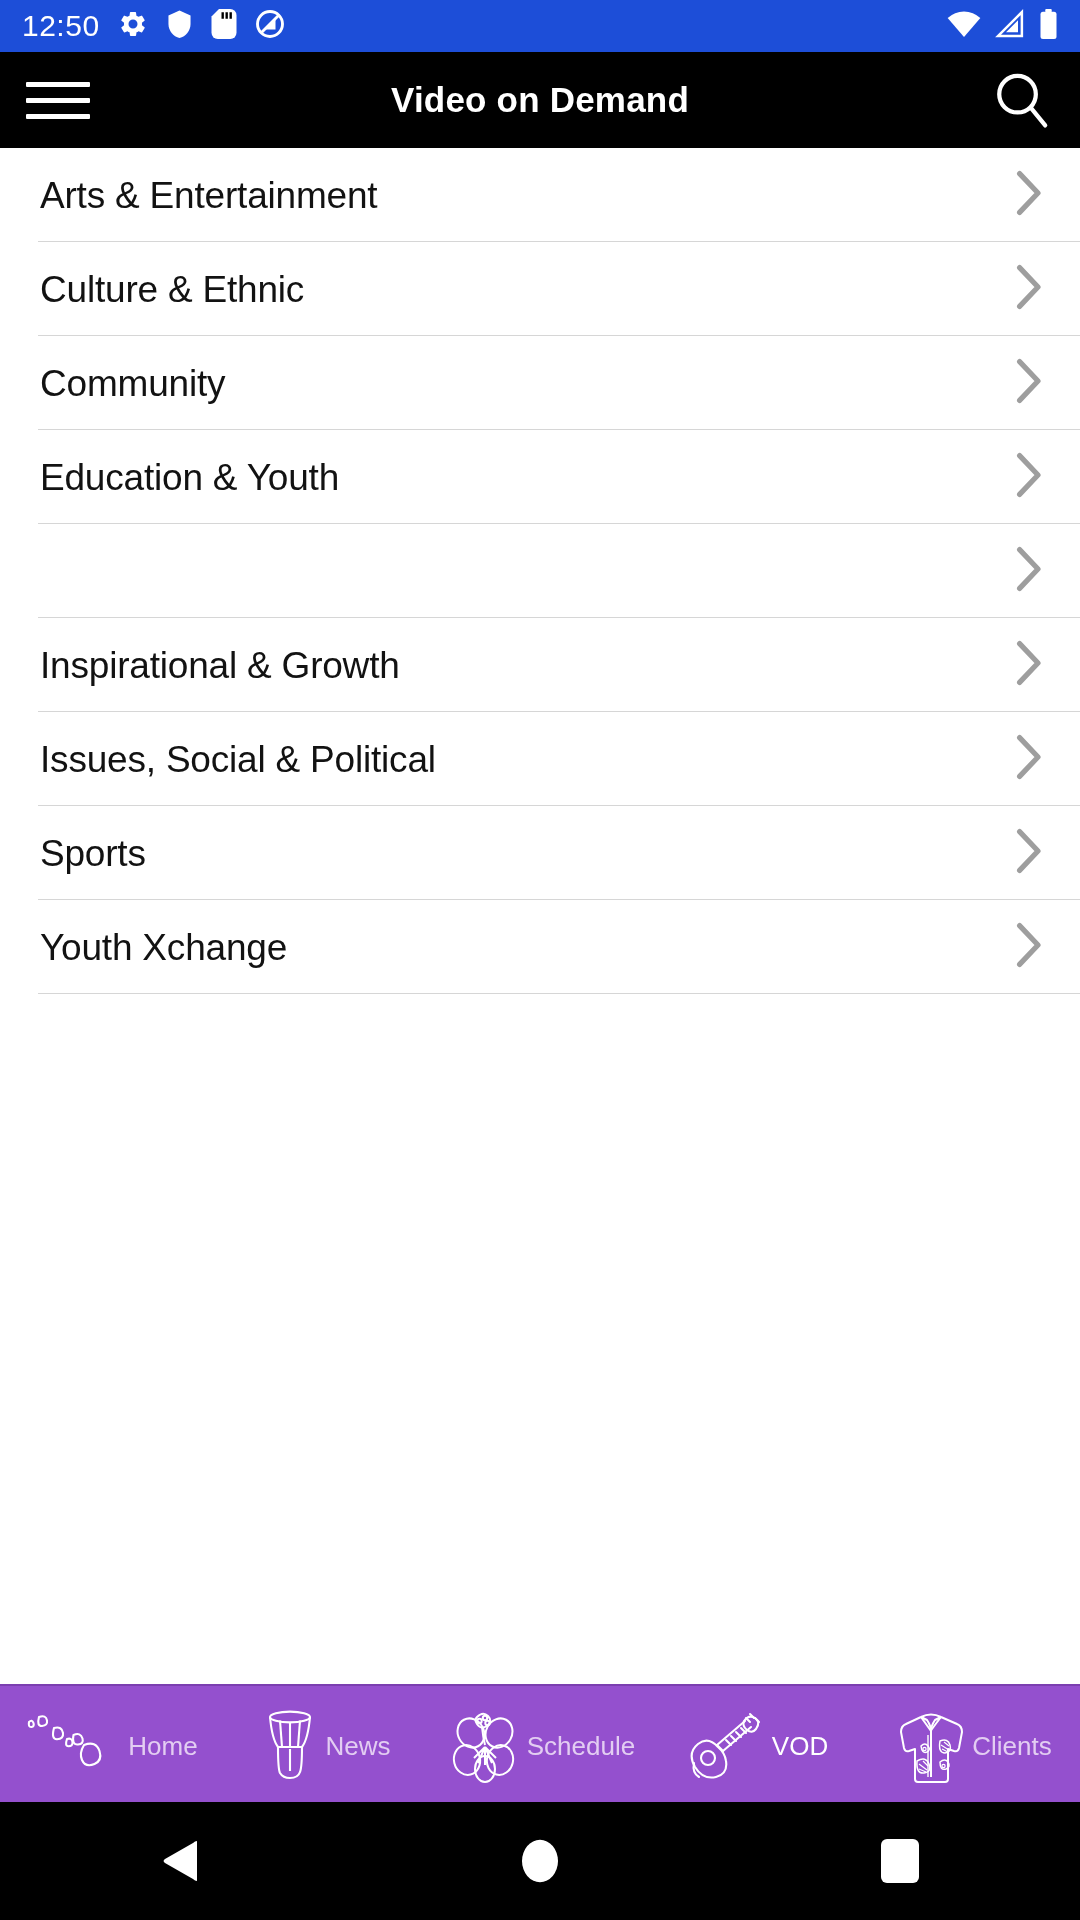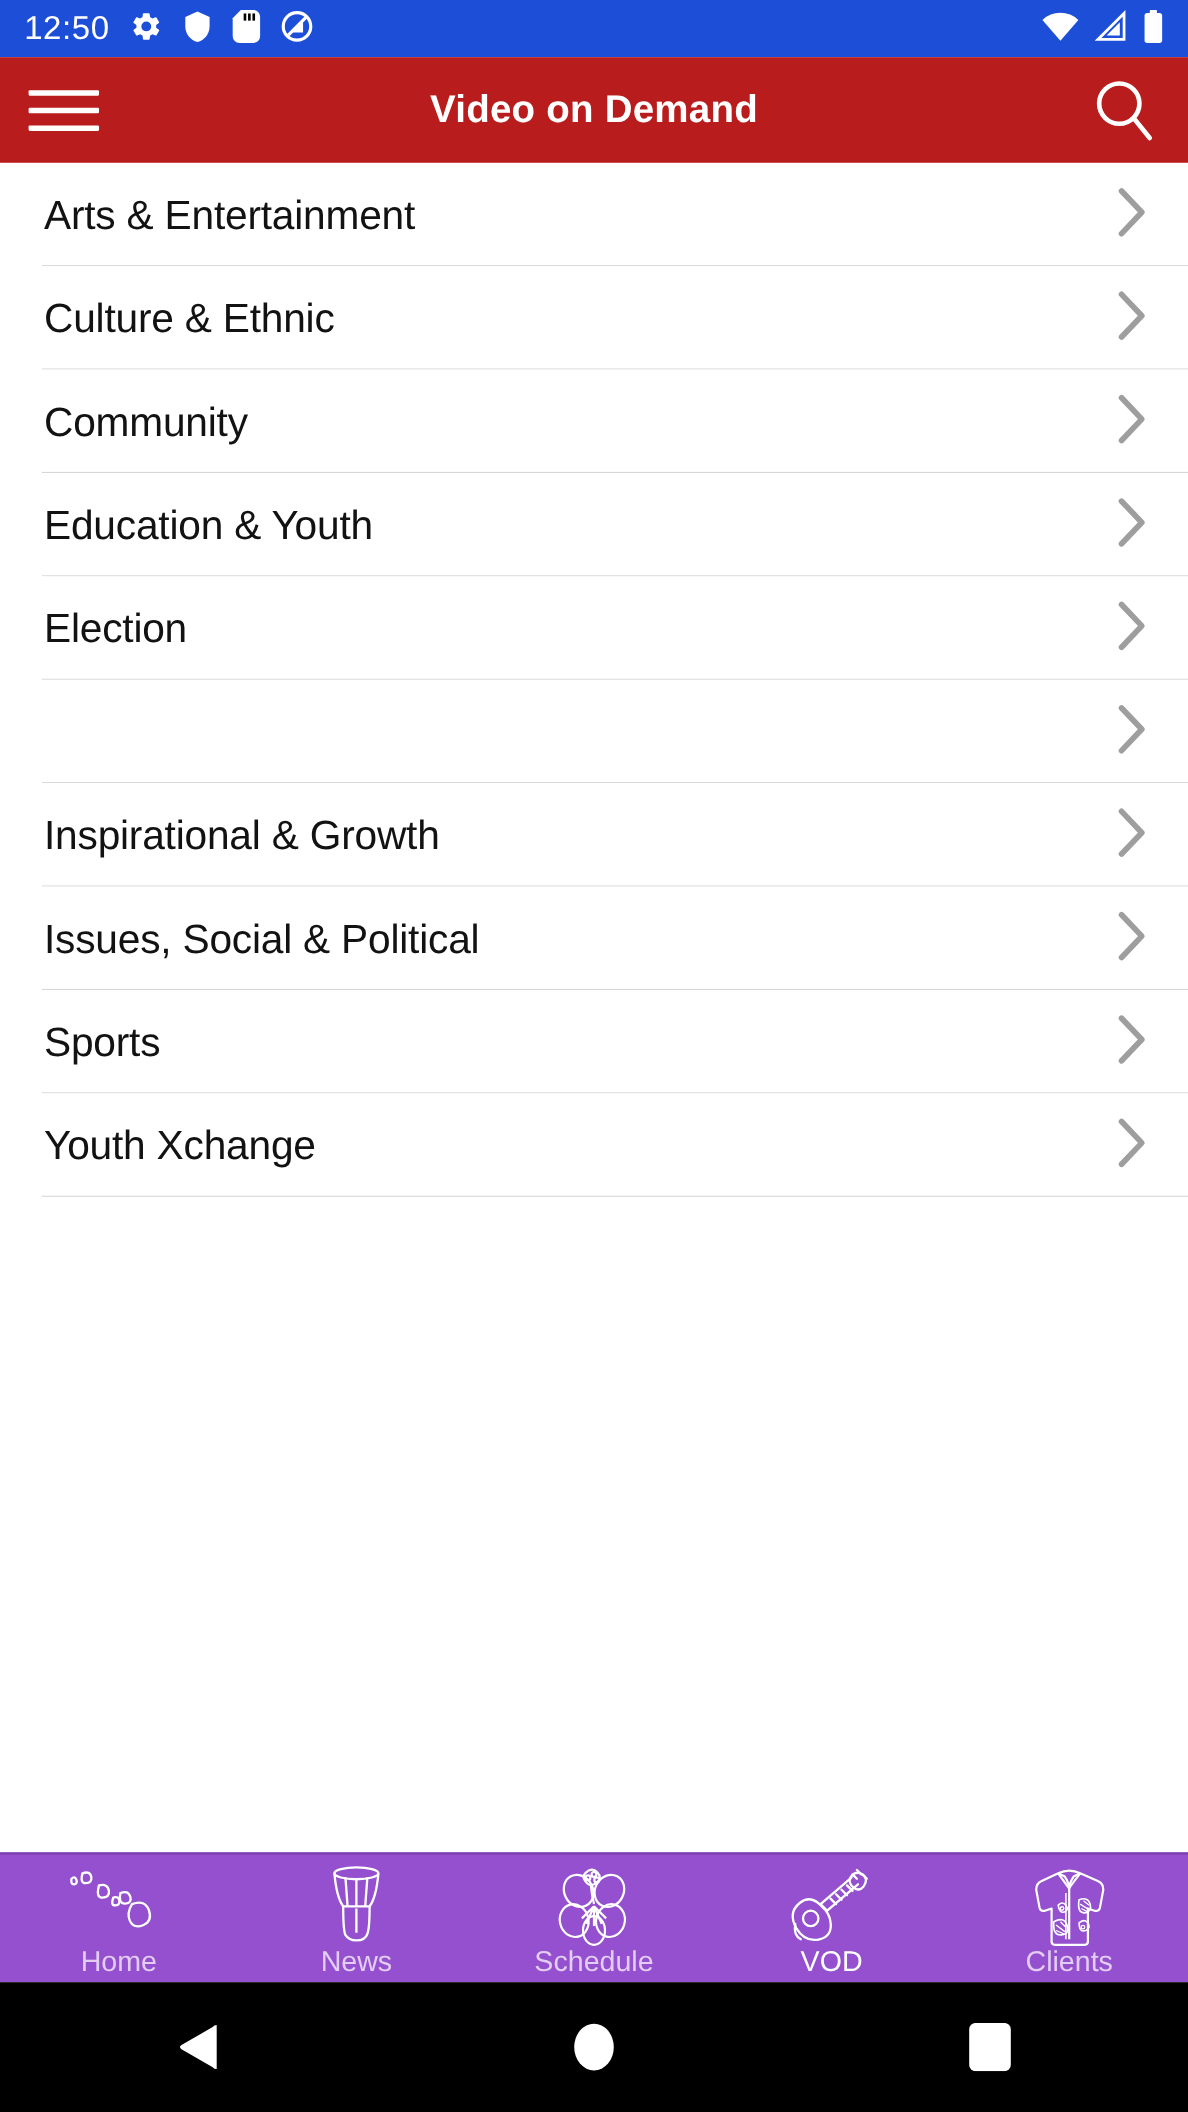--- a/index.html
+++ b/index.html
@@ -17,21 +17,21 @@
     display:flex; align-items:center; padding:0 22px;
     flex:0 0 52px;
   }
   .status-left { display:flex; align-items:center; gap:18px; }
   .status-right { margin-left:auto; display:flex; align-items:center; gap:14px; }
   .clock { font-size:30px; letter-spacing:0.5px; font-family:"Liberation Sans", sans-serif; }
   .sicon { display:block; }
 
   
   .app-bar {
-    flex:0 0 96px; background:#b91c1c;
+    flex:0 0 96px; background:#000000;
     display:flex; align-items:center; padding:0 26px;
     position:relative;
   }
   .hamburger { width:64px; height:50px; display:flex; flex-direction:column; justify-content:center; gap:11px; cursor:pointer; }
   .hamburger span { display:block; height:5px; width:64px; background:#fff; border-radius:1px; }
   .app-title {
     position:absolute; left:0; right:0; text-align:center;
     color:#fff; font-size:35px; font-weight:bold; letter-spacing:0.2px;
     pointer-events:none;
   }
@@ -49,21 +49,21 @@
   }
   .list-label { font-size:37px; color:#121212; line-height:1; letter-spacing:-0.2px; }
   .chev { margin-left:auto; }
 
   
   .bottom-nav {
     flex:0 0 118px; background:#9450CE;
     display:flex; align-items:stretch; border-top:2px solid #7b3fb0;
   }
   .nav-item {
-    flex:1 1 20%; display:flex; flex-direction:column;
+    flex:1 1 20%; display:flex; 
     align-items:center; justify-content:center; gap:2px; cursor:pointer;
     padding-top:4px;
   }
   .nav-icon { height:72px; display:flex; align-items:center; justify-content:center; }
   .nav-label { font-size:26px; color:#E3CDF2; line-height:1; }
   .nav-item.active .nav-label { color:#ffffff; }
 
   
   .sys-nav {
     flex:0 0 118px; background:#000;
@@ -161,28 +161,20 @@
     <div class="list-row">
       <span class="list-label">Community</span>
       <span class="chev">
         <svg width="26" height="46" viewBox="0 0 13 23">
             <polyline points="1.8,1.8 11,11.5 1.8,21.2" fill="none" stroke="#9E9E9E" stroke-width="2.6" stroke-linecap="round" stroke-linejoin="round"></polyline>
           </svg>
       </span>
     </div>
     <div class="list-row">
       <span class="list-label">Education &amp; Youth</span>
-      <span class="chev">
-        <svg width="26" height="46" viewBox="0 0 13 23">
-            <polyline points="1.8,1.8 11,11.5 1.8,21.2" fill="none" stroke="#9E9E9E" stroke-width="2.6" stroke-linecap="round" stroke-linejoin="round"></polyline>
-          </svg>
-      </span>
-    </div>
-    <div class="list-row">
-      <span class="list-label">Election</span>
       <span class="chev">
         <svg width="26" height="46" viewBox="0 0 13 23">
             <polyline points="1.8,1.8 11,11.5 1.8,21.2" fill="none" stroke="#9E9E9E" stroke-width="2.6" stroke-linecap="round" stroke-linejoin="round"></polyline>
           </svg>
       </span>
     </div>
     <div class="list-row">
       <span class="chev">
         <svg width="26" height="46" viewBox="0 0 13 23">
             <polyline points="1.8,1.8 11,11.5 1.8,21.2" fill="none" stroke="#9E9E9E" stroke-width="2.6" stroke-linecap="round" stroke-linejoin="round"></polyline>

